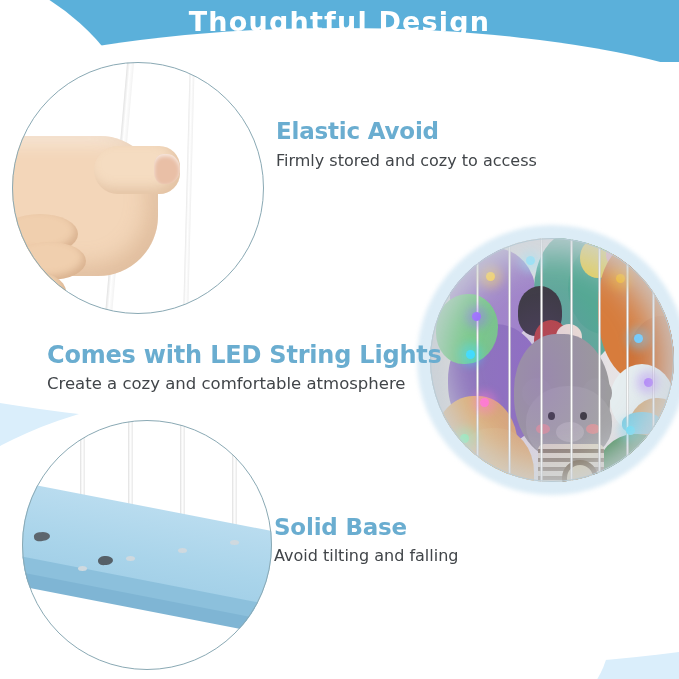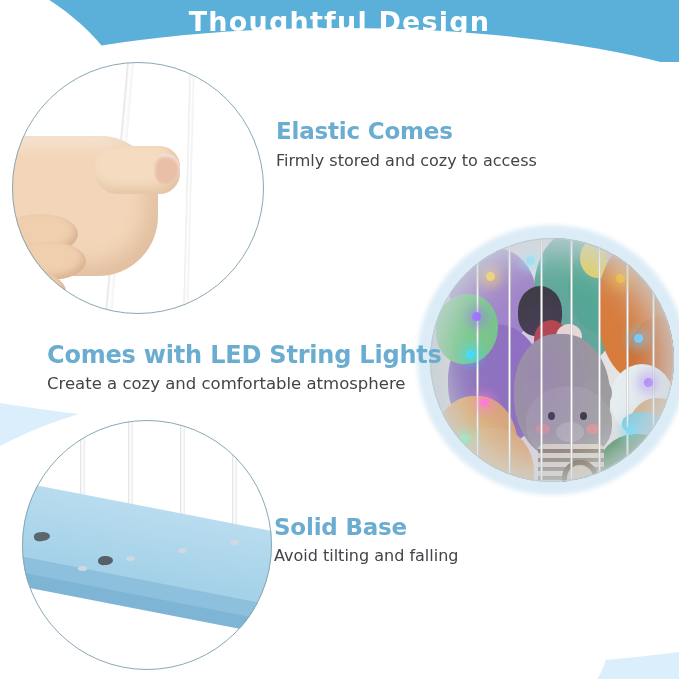--- a/index.html
+++ b/index.html
@@ -335,21 +335,21 @@
     <div class="scr2" style="left:76px;top:136px;"></div>
 
     <div class="foot" style="left:56px;top:146px;"></div>
     <div class="foot" style="left:104px;top:136px;"></div>
     <div class="foot" style="left:156px;top:128px;"></div>
     <div class="foot" style="left:208px;top:120px;"></div>
   </div>
   <div class="circle-ring" id="c3ring"></div>
 
   <div class="txt" id="t1">
-    <div class="h2">Elastic Comes</div>
+    <div class="h2">Elastic Avoid</div>
     <div class="sub">Firmly stored and cozy to access</div>
   </div>
 
   <div class="txt" id="t2">
     <div class="h2">Comes with LED String Lights</div>
     <div class="sub">Create a cozy and comfortable atmosphere</div>
   </div>
 
   <div class="txt" id="t3">
     <div class="h2">Solid Base</div>

